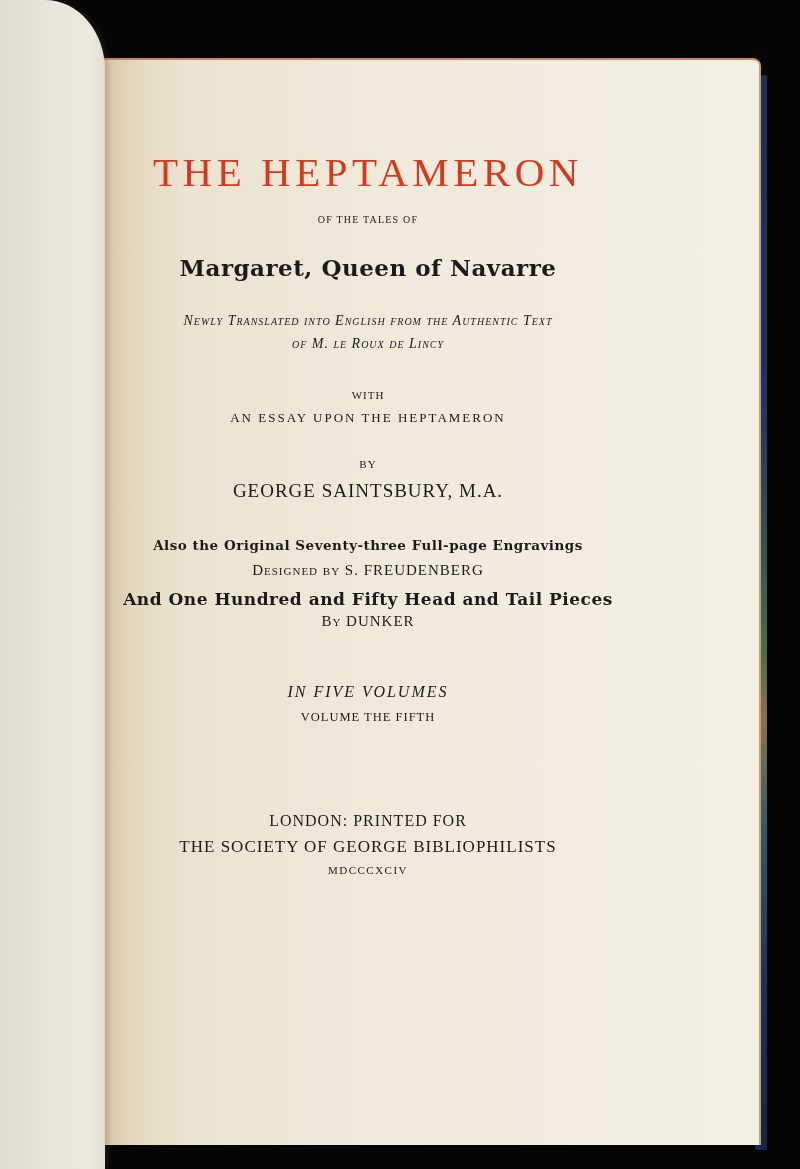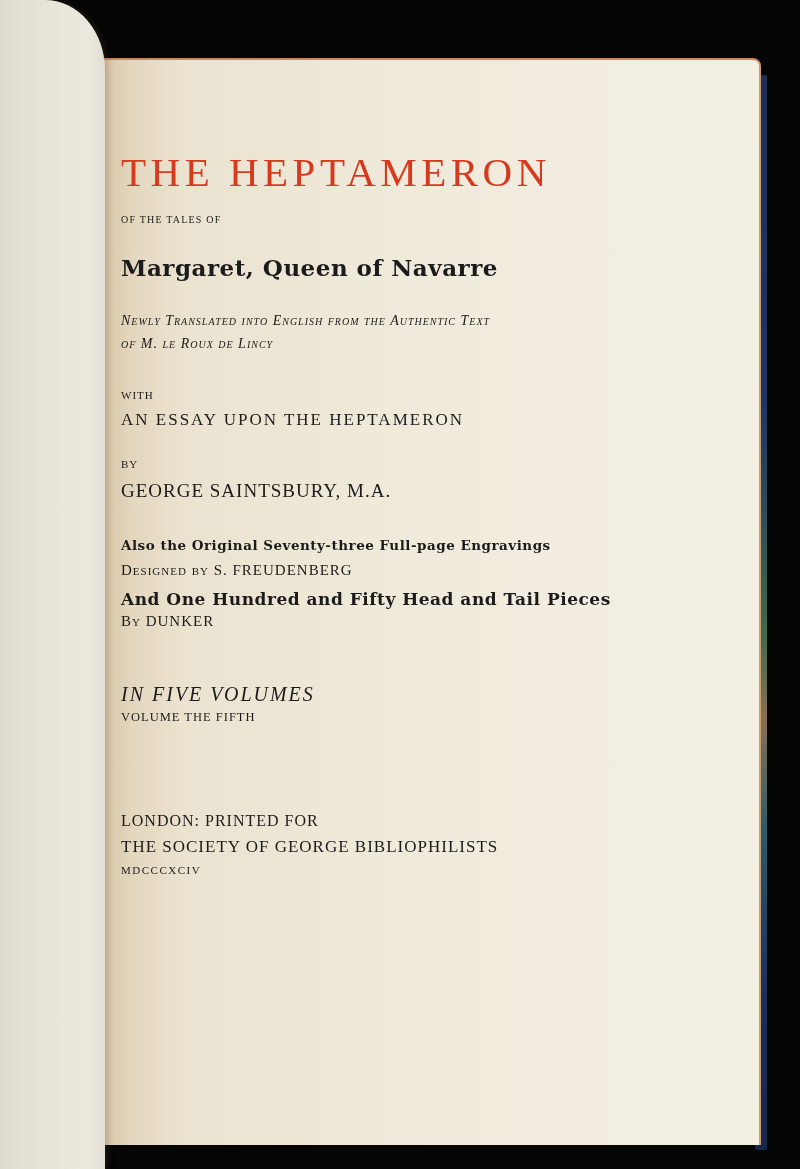--- a/index.html
+++ b/index.html
@@ -20,34 +20,34 @@
     border-right: 2px solid #c9a070;
     border-top-right-radius: 8px;
   }
   .left-page {
     position: absolute; left: 0; top: 0; width: 105px; height: 1169px;
     background: linear-gradient(90deg, #dedbd0 0%, #e8e5da 50%, #ebe8de 85%, #e2ded2 100%);
     border-top-right-radius: 60px 70px;
     box-shadow: 3px 0 6px rgba(90,70,40,0.25);
   }
   .line {
-    position: absolute; left: 121px; width: 528px; 
+    position: absolute; left: 104px; width: 528px; text-align: center;
     color: #1b1b1b; white-space: nowrap;
   }
   .title {
     color: #d63a1e; font-size: 41px; letter-spacing: 4.5px; top: 148px;
     font-weight: 400;
   }
   .sub { font-size: 10px; letter-spacing: 1.2px; }
   .black {
     font-family: "DejaVu Serif", serif; font-weight: bold;
     letter-spacing: 0.5px;
   }
   .ital { font-style: italic; font-size: 14px; letter-spacing: 1px; font-variant: small-caps; }
-  .mid { font-size: 17px; letter-spacing: 2px; }
+  .mid { font-size: 13px; letter-spacing: 2px; }
   .tiny { font-size: 11px; letter-spacing: 1px; }
   .sc { font-variant: small-caps; font-size: 15px; letter-spacing: 1px; }
 </style>
 </head>
 <body>
 
 <div></div>
 <div class="right-cover"></div>
 <div class="right-page"></div>
 <div class="left-page"></div>
@@ -58,17 +58,17 @@
 <div class="line ital" style="top:313px;">Newly Translated into English from the Authentic Text</div>
 <div class="line ital" style="top:336px;">of M. le Roux de Lincy</div>
 <div class="line tiny" style="top:389px;">WITH</div>
 <div class="line mid" style="top:410px;">AN ESSAY UPON THE HEPTAMERON</div>
 <div class="line tiny" style="top:458px;">BY</div>
 <div class="line mid" style="top:480px;letter-spacing:1px;font-size:19px;">GEORGE SAINTSBURY, M.A.</div>
 <div class="line black" style="top:537px;font-size:13.5px;">Also the Original Seventy-three Full-page Engravings</div>
 <div class="line sc" style="top:562px;">Designed by S. FREUDENBERG</div>
 <div class="line black" style="top:589px;font-size:17px;">And One Hundred and Fifty Head and Tail Pieces</div>
 <div class="line sc" style="top:613px;">By DUNKER</div>
-<div class="line" style="top:683px;font-size:20px;font-style:italic;letter-spacing:2px;">IN FIVE VOLUMES</div>
+<div class="line" style="top:683px;font-size:16px;font-style:italic;letter-spacing:2px;">IN FIVE VOLUMES</div>
 <div class="line" style="top:710px;font-size:12.5px;letter-spacing:1px;">VOLUME THE FIFTH</div>
 <div class="line" style="top:812px;font-size:16px;letter-spacing:1px;">LONDON: PRINTED FOR</div>
 <div class="line" style="top:837px;font-size:17px;letter-spacing:1px;">THE SOCIETY OF GEORGE BIBLIOPHILISTS</div>
 <div class="line" style="top:864px;font-size:11px;letter-spacing:1.5px;">MDCCCXCIV</div>
 
 </body></html>

